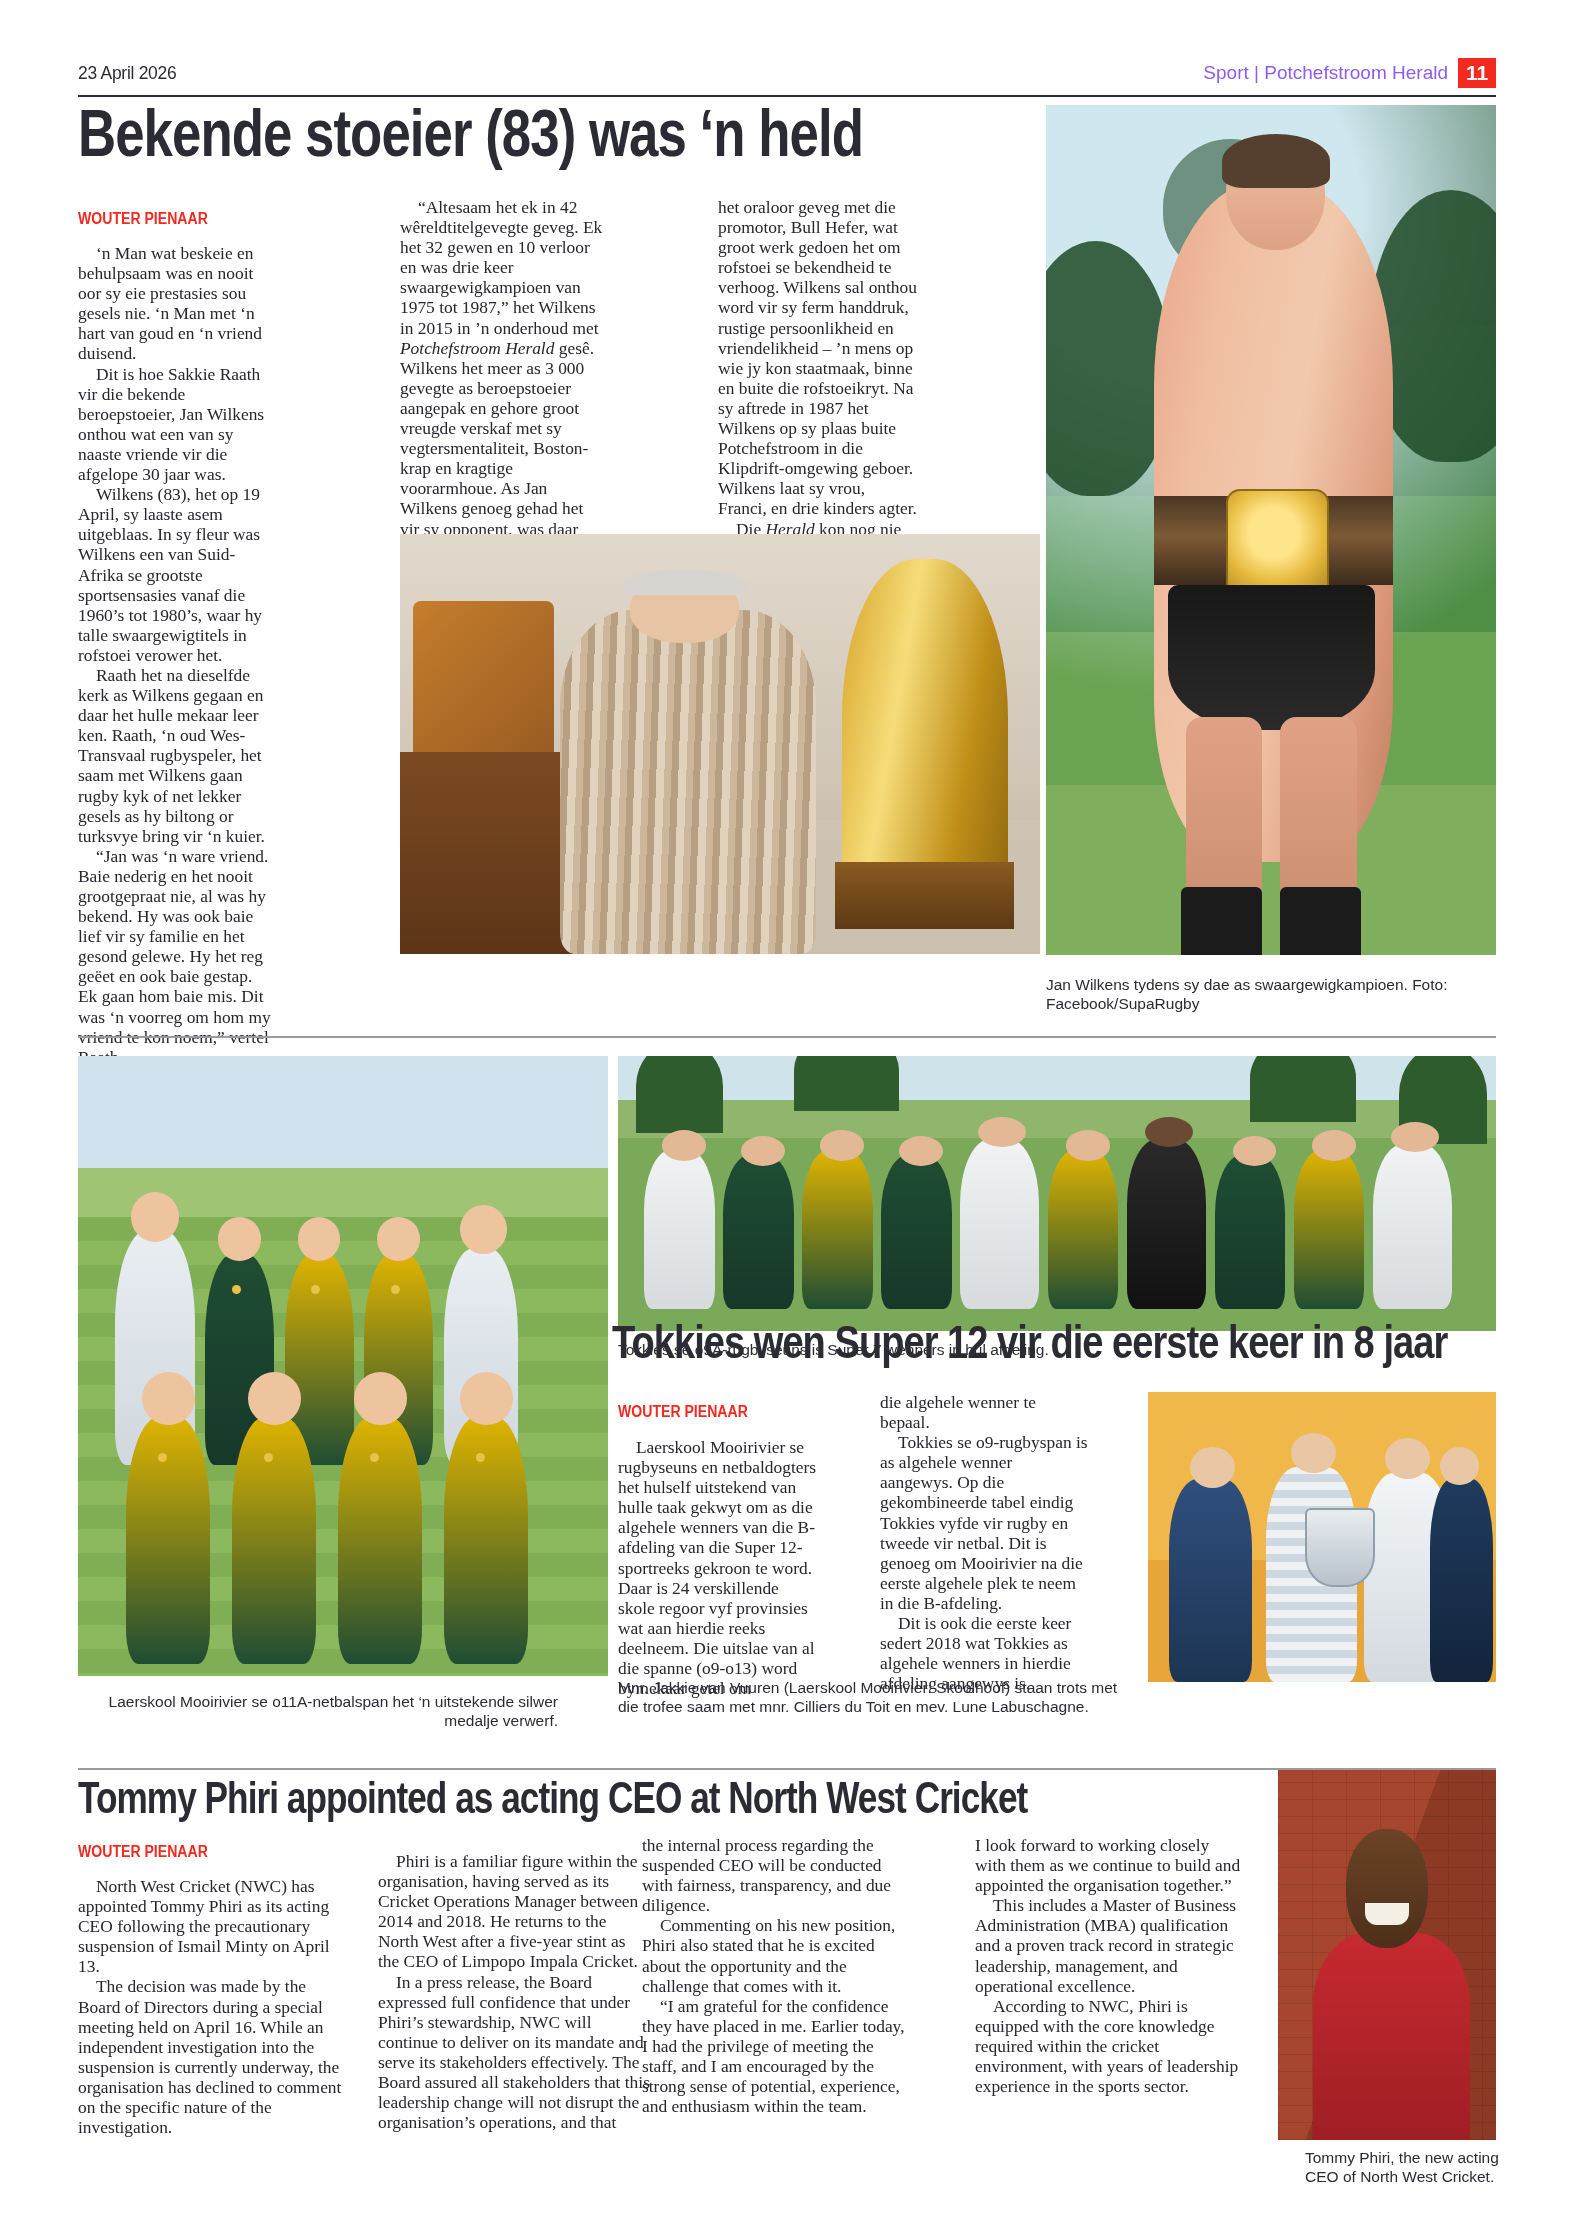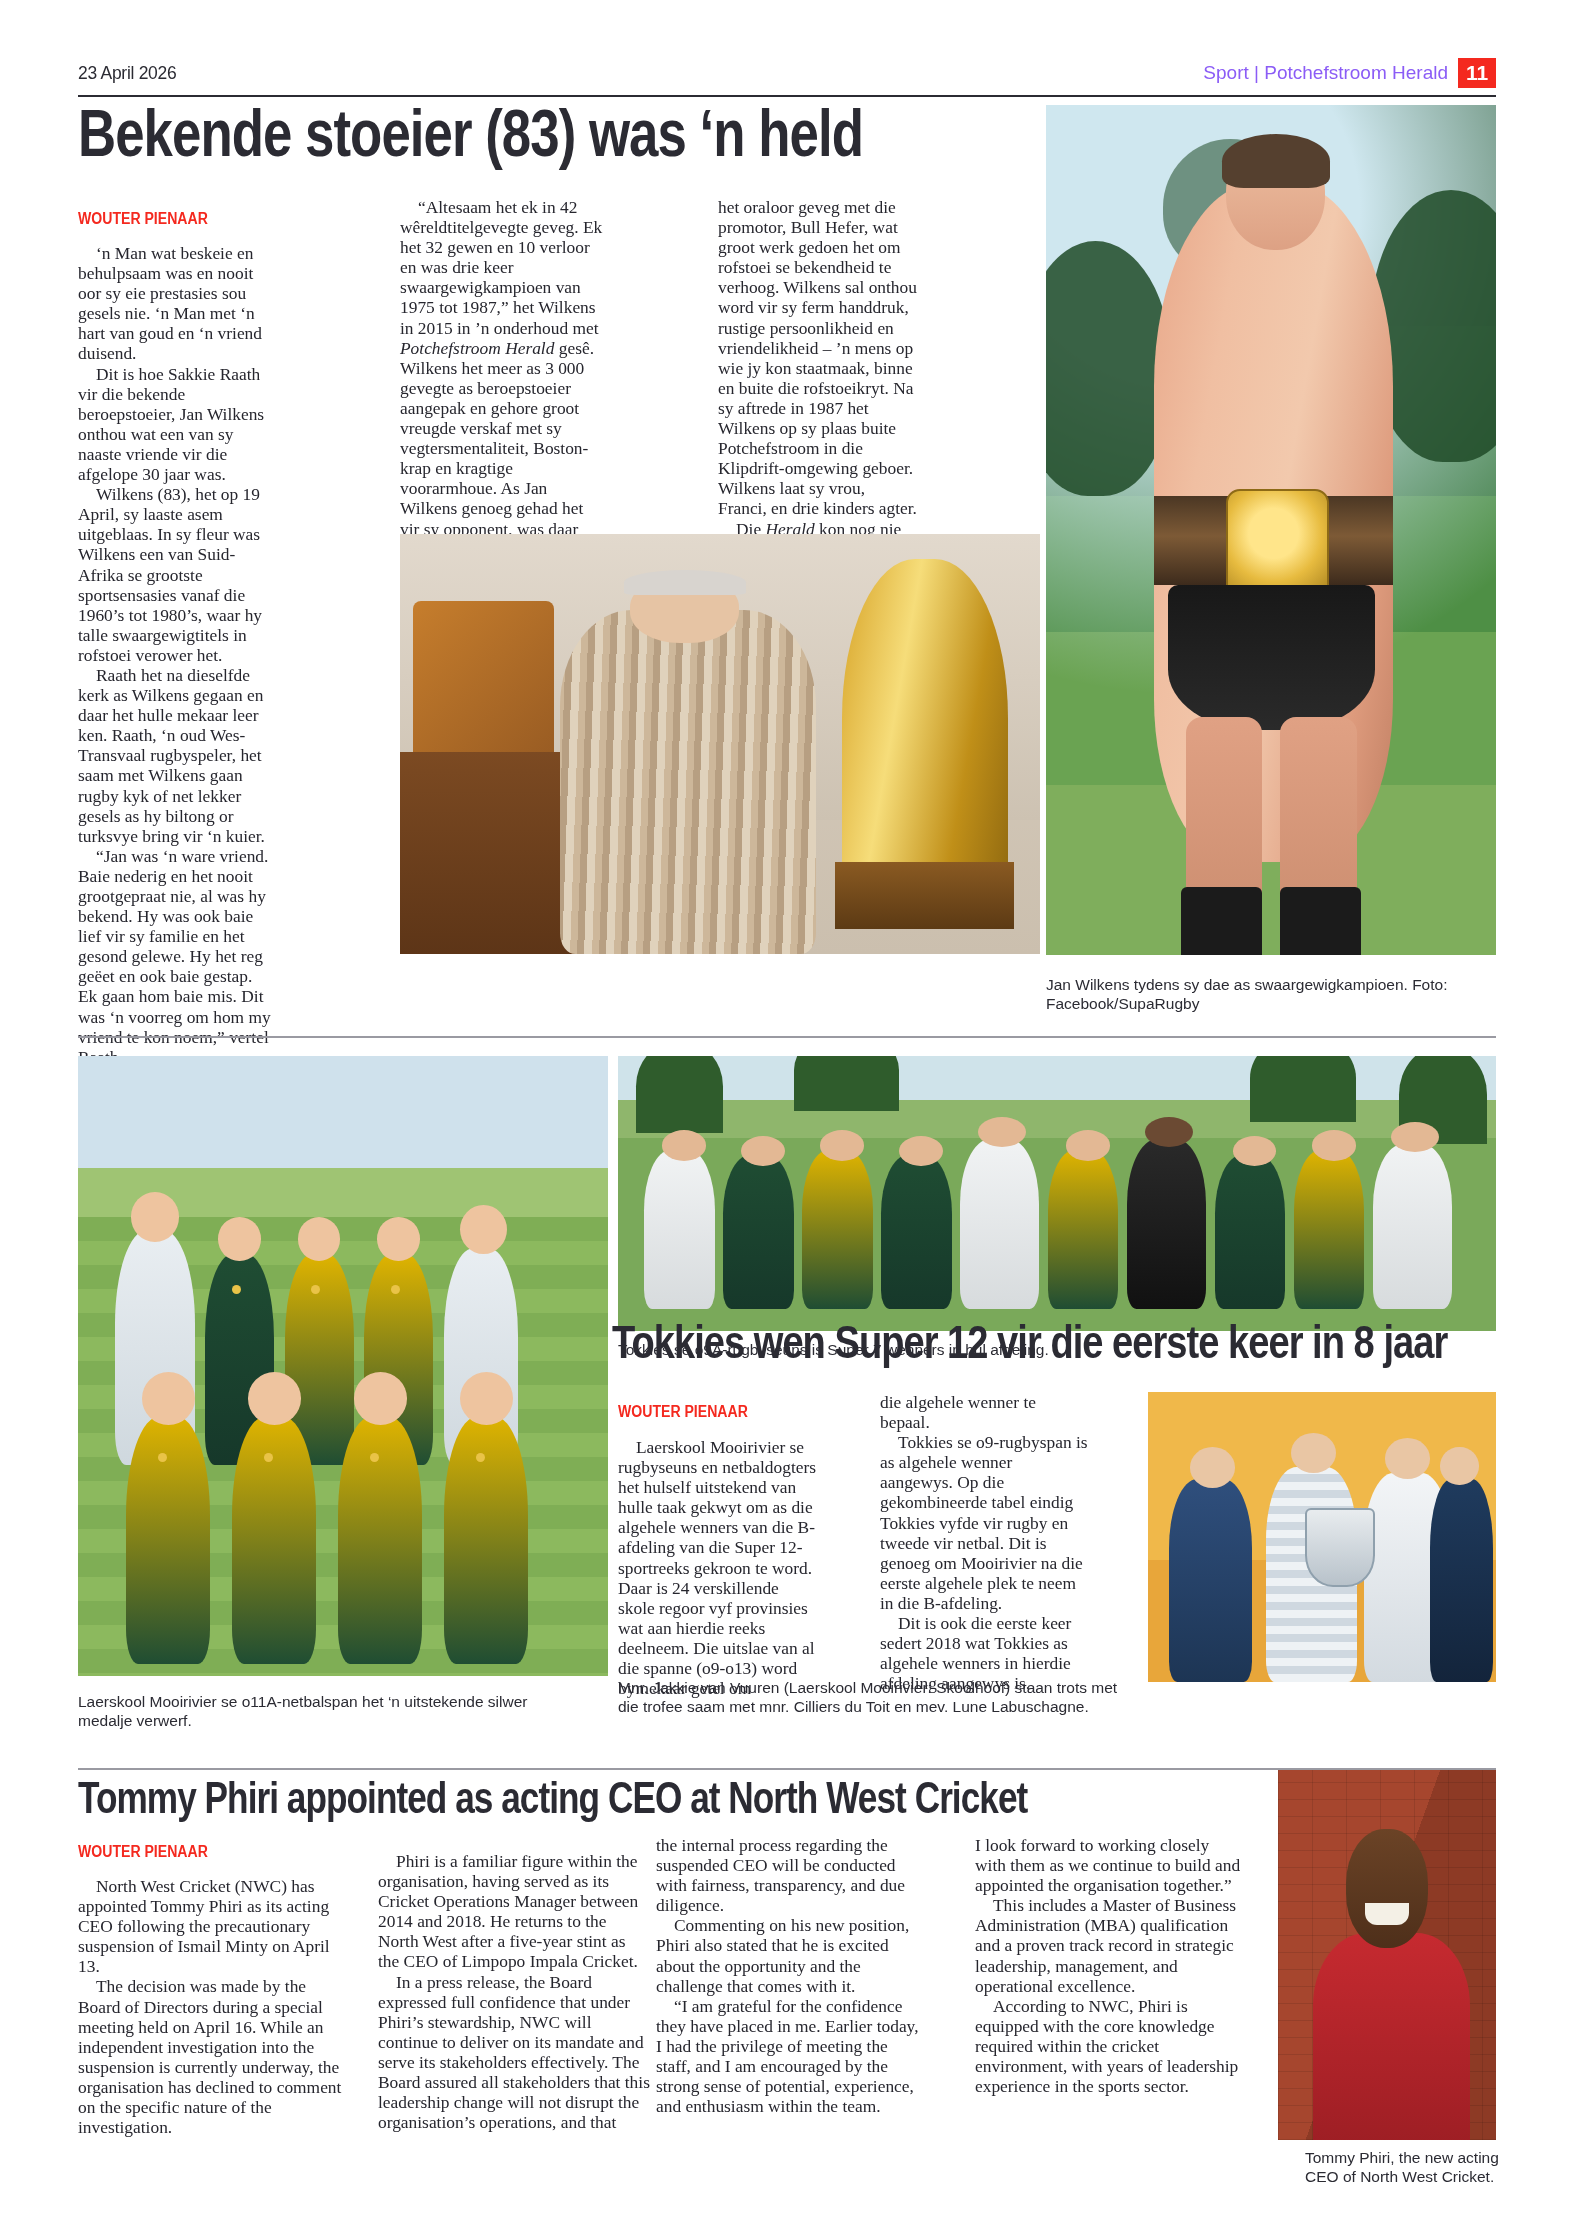--- a/index.html
+++ b/index.html
@@ -271,41 +271,41 @@
     <div class="h" style="left:12%;top:19%;width:13%;height:14%;"></div>
     <div class="p" style="left:34%;top:26%;width:26%;height:74%;background:repeating-linear-gradient(0deg,#eef2f5 0 8px,#cfd8e0 8px 16px);"></div>
     <div class="h" style="left:41%;top:14%;width:13%;height:14%;"></div>
     <div class="p" style="left:62%;top:28%;width:25%;height:72%;background:linear-gradient(#f3f5f7,#d3dae0);"></div>
     <div class="h" style="left:68%;top:16%;width:13%;height:14%;"></div>
     <div class="p" style="right:1%;top:30%;width:18%;height:70%;background:linear-gradient(#1f3b5e,#13243b);"></div>
     <div class="h" style="right:5%;top:19%;width:11%;height:13%;"></div>
     <div style="position:absolute;left:45%;top:40%;width:19%;height:26%;background:linear-gradient(#e8ecef,#b8c2ca);border-radius:6px 6px 40% 40%;border:2px solid #8fa0ad;"></div>
   </div>
 
-  <div class="cap" style="left:78px;top:1692px;width:480px;">Laerskool Mooirivier se o11A-netbalspan het ‘n uitstekende silwer medalje verwerf.</div>
+  <div class="cap" style="left:78px;top:1692px;width:480px;text-align:right;">Laerskool Mooirivier se o11A-netbalspan het ‘n uitstekende silwer medalje verwerf.</div>
 
   <div class="cap" style="left:618px;top:1678px;width:520px;">Mnr. Jakkie van Vuuren (Laerskool Mooirivier: Skoolhoof) staan trots met die trofee saam met mnr. Cilliers du Toit en mev. Lune Labuschagne.</div>
 
   <div class="rule" style="left:78px;top:1768px;width:1418px;height:2px;background:#9a9aa2;"></div>
 
   <div class="hl hl3">Tommy Phiri appointed as acting CEO at North West Cricket</div>
 
   <div class="byline" style="left:78px;top:1843px;">WOUTER PIENAAR</div>
 
   <div class="col" style="left:78px;top:1876px;width:265px;">
     <p>North West Cricket (NWC) has appointed Tommy Phiri as its acting CEO following the precautionary suspension of Ismail Minty on April 13.</p>
     <p>The decision was made by the Board of Directors during a special meeting held on April 16. While an independent investigation into the suspension is currently underway, the organisation has declined to comment on the specific nature of the investigation.</p>
   </div>
 
   <div class="col" style="left:378px;top:1835px;width:272px;margin-top:16px;">
     <p>Phiri is a familiar figure within the organisation, having served as its Cricket Operations Manager between 2014 and 2018. He returns to the North West after a five-year stint as the CEO of Limpopo Impala Cricket.</p>
     <p>In a press release, the Board expressed full confidence that under Phiri’s stewardship, NWC will continue to deliver on its mandate and serve its stakeholders effectively. The Board assured all stakeholders that this leadership change will not disrupt the organisation’s operations, and that</p>
   </div>
 
-  <div class="col" style="left:656px;top:1835px;width:268px;font-family:Liberation Serif, serif;">
+  <div class="col" style="left:642px;top:1835px;width:268px;font-family:Liberation Serif, serif;">
     <p class="noind">the internal process regarding the suspended CEO will be conducted with fairness, transparency, and due diligence.</p>
     <p>Commenting on his new position, Phiri also stated that he is excited about the opportunity and the challenge that comes with it.</p>
     <p>“I am grateful for the confidence they have placed in me. Earlier today, I had the privilege of meeting the staff, and I am encouraged by the strong sense of potential, experience, and enthusiasm within the team.</p>
   </div>
 
   <div class="col" style="left:975px;top:1835px;width:268px;">
     <p class="noind">I look forward to working closely with them as we continue to build and appointed the organisation together.”</p>
     <p>This includes a Master of Business Administration (MBA) qualification and a proven track record in strategic leadership, management, and operational excellence.</p>
     <p>According to NWC, Phiri is equipped with the core knowledge required within the cricket environment, with years of leadership experience in the sports sector.</p>
   </div>

